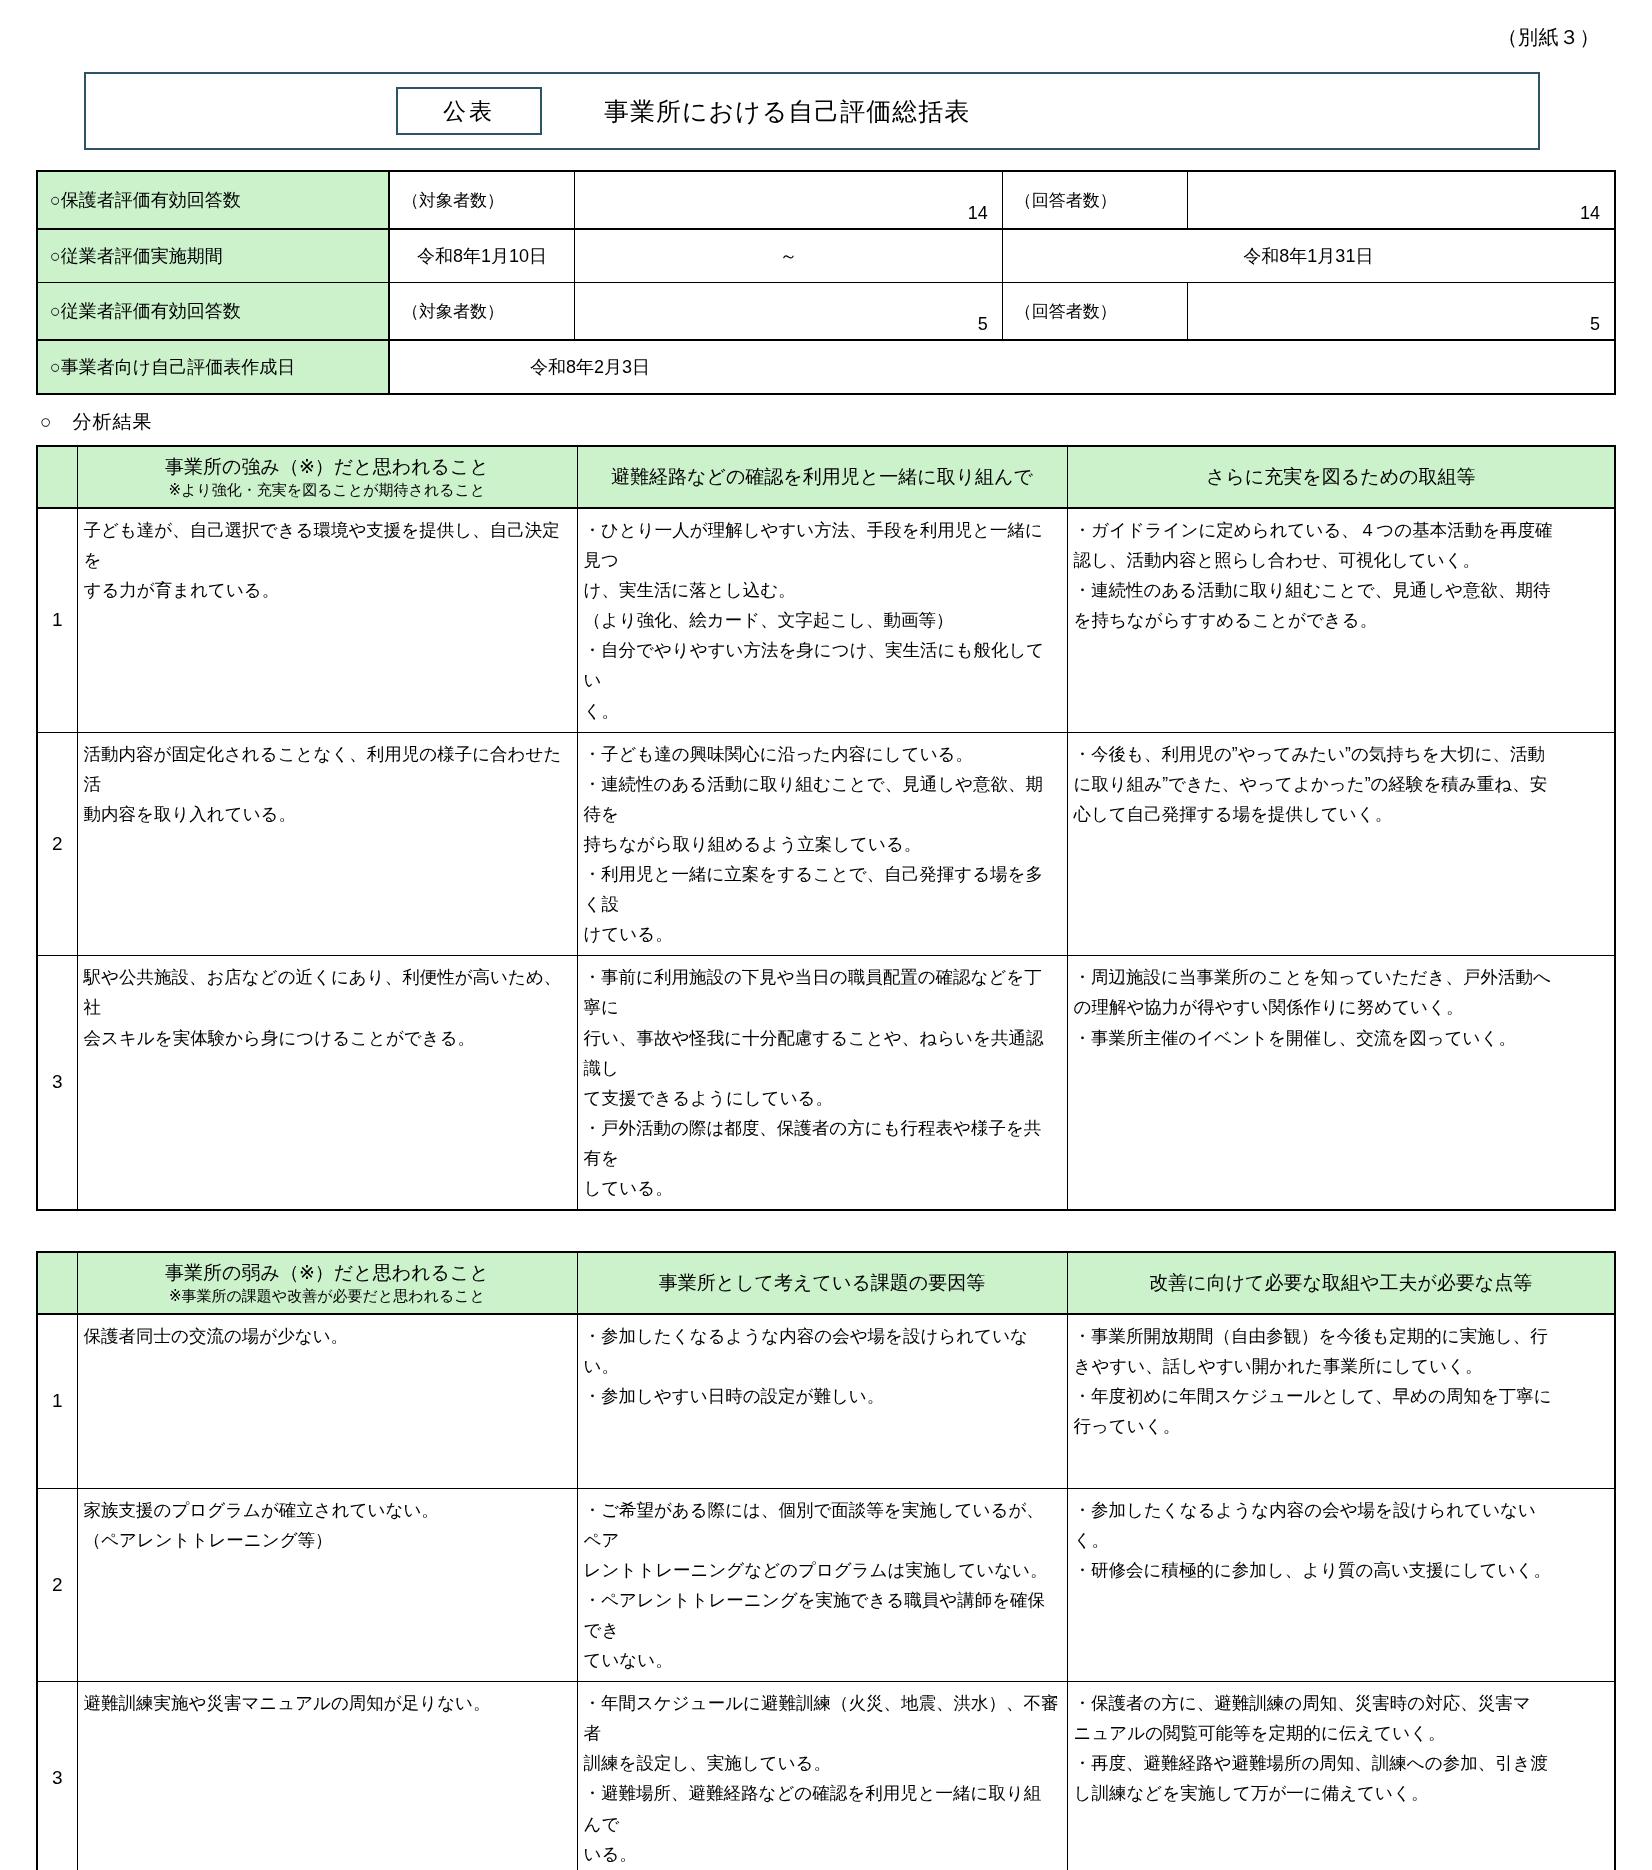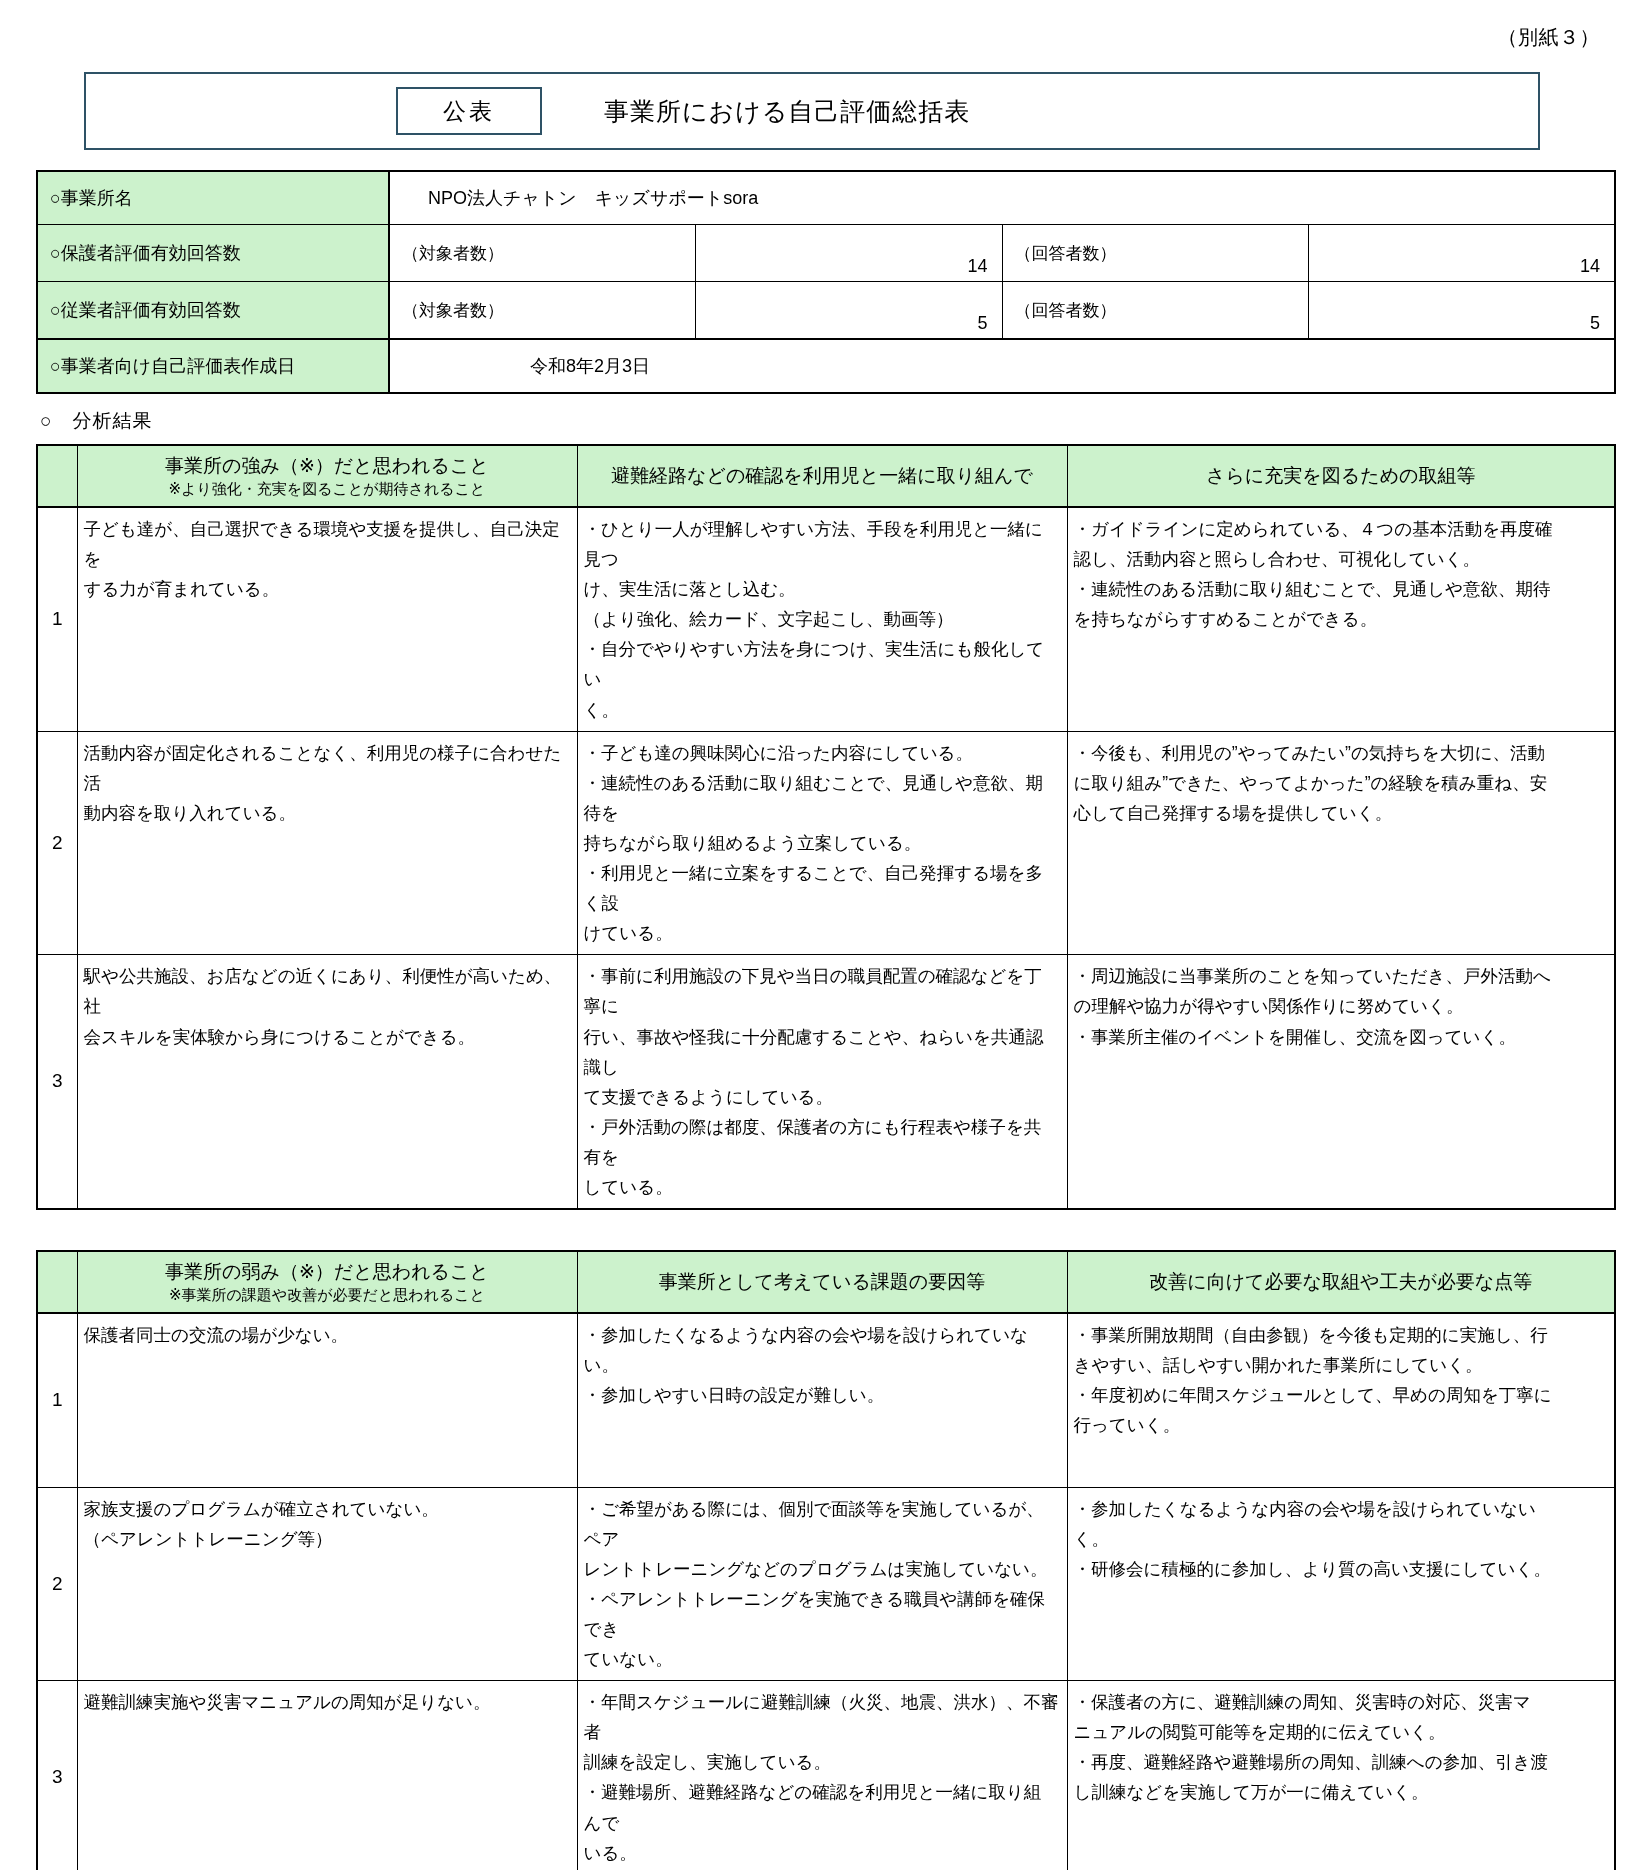--- a/index.html
+++ b/index.html
@@ -167,29 +167,31 @@
   <div class="top-note">（別紙３）</div>
 
   <div class="title-band">
     <div class="title-badge">公表</div>
     <div class="title-text">事業所における自己評価総括表</div>
   </div>
 
   <table class="info-table">
     <tbody>
       <tr>
-        <td class="lbl">○事業所名</td>
-        <td class="name" colspan="4">NPO法人チャトン　キッズサポートsora</td>
-      </tr>
-      <tr>
         <td class="lbl">○保護者評価有効回答数</td>
         <td class="sub">（対象者数）</td>
         <td class="num">14</td>
         <td class="sub">（回答者数）</td>
         <td class="num">14</td>
+      </tr>
+      <tr class="sep">
+        <td class="lbl">○従業者評価実施期間</td>
+        <td class="date-c">令和8年1月10日</td>
+        <td class="tilde">～</td>
+        <td class="date-c" colspan="2">令和8年1月31日</td>
       </tr>
       <tr>
         <td class="lbl">○従業者評価有効回答数</td>
         <td class="sub">（対象者数）</td>
         <td class="num">5</td>
         <td class="sub">（回答者数）</td>
         <td class="num">5</td>
       </tr>
       <tr class="sep">
         <td class="lbl">○事業者向け自己評価表作成日</td>

